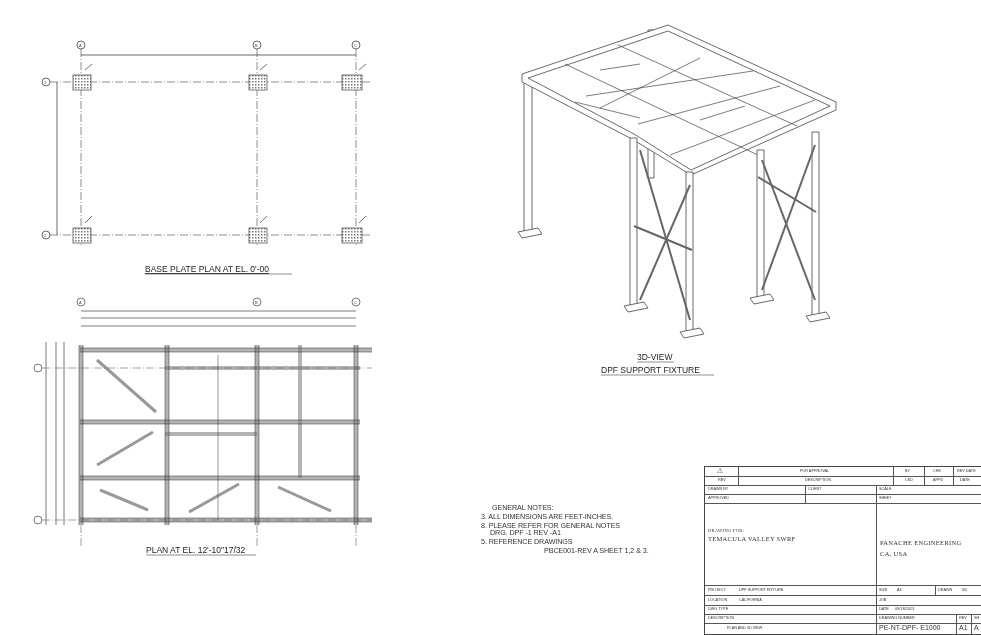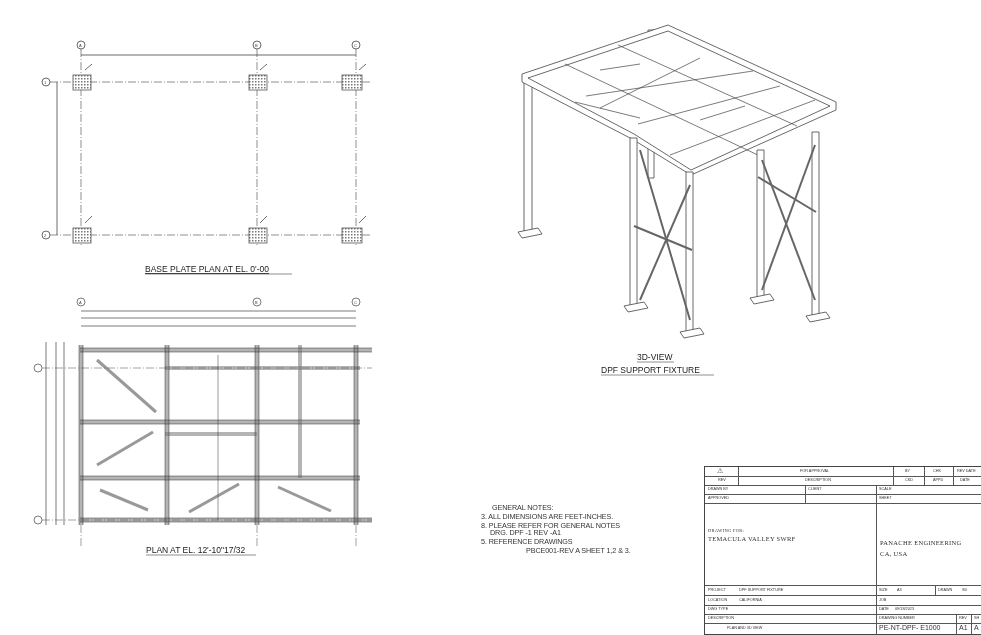--- a/index.html
+++ b/index.html
@@ -186,21 +186,21 @@
   <text class="cap" x="601" y="373">DPF SUPPORT FIXTURE</text>
   <line x1="601" y1="375" x2="714" y2="375" stroke="#444" stroke-width="0.6"></line>
 </svg>
 
 <div class="notes">
   <div style="margin-left:11px;">GENERAL NOTES:</div>
   <div>3. ALL DIMENSIONS ARE FEET-INCHES.</div>
   <div>8. PLEASE REFER FOR GENERAL NOTES</div>
   <div style="margin-left:9px;margin-top:-2px;">    DRG. DPF -1 REV -A1</div>
   <div>5. REFERENCE DRAWINGS</div>
-  <div style="margin-left:9px;padding-left:36px;">    PBCE001-REV A SHEET 1,2 &amp; 3.</div>
+  <div style="margin-left:27px;padding-left:36px;">    PBCE001-REV A SHEET 1,2 &amp; 3.</div>
 </div>
 
 <div class="tb">
 
   <div class="r" style="top:0;height:9px;"></div>
   <div class="r" style="top:9px;height:9px;"></div>
   <div class="r" style="top:18px;height:9px;"></div>
   <div class="r" style="top:27px;height:9px;"></div>
   <div class="r" style="top:36px;height:82px;"></div>
   <div class="r" style="top:118px;height:10px;"></div>

